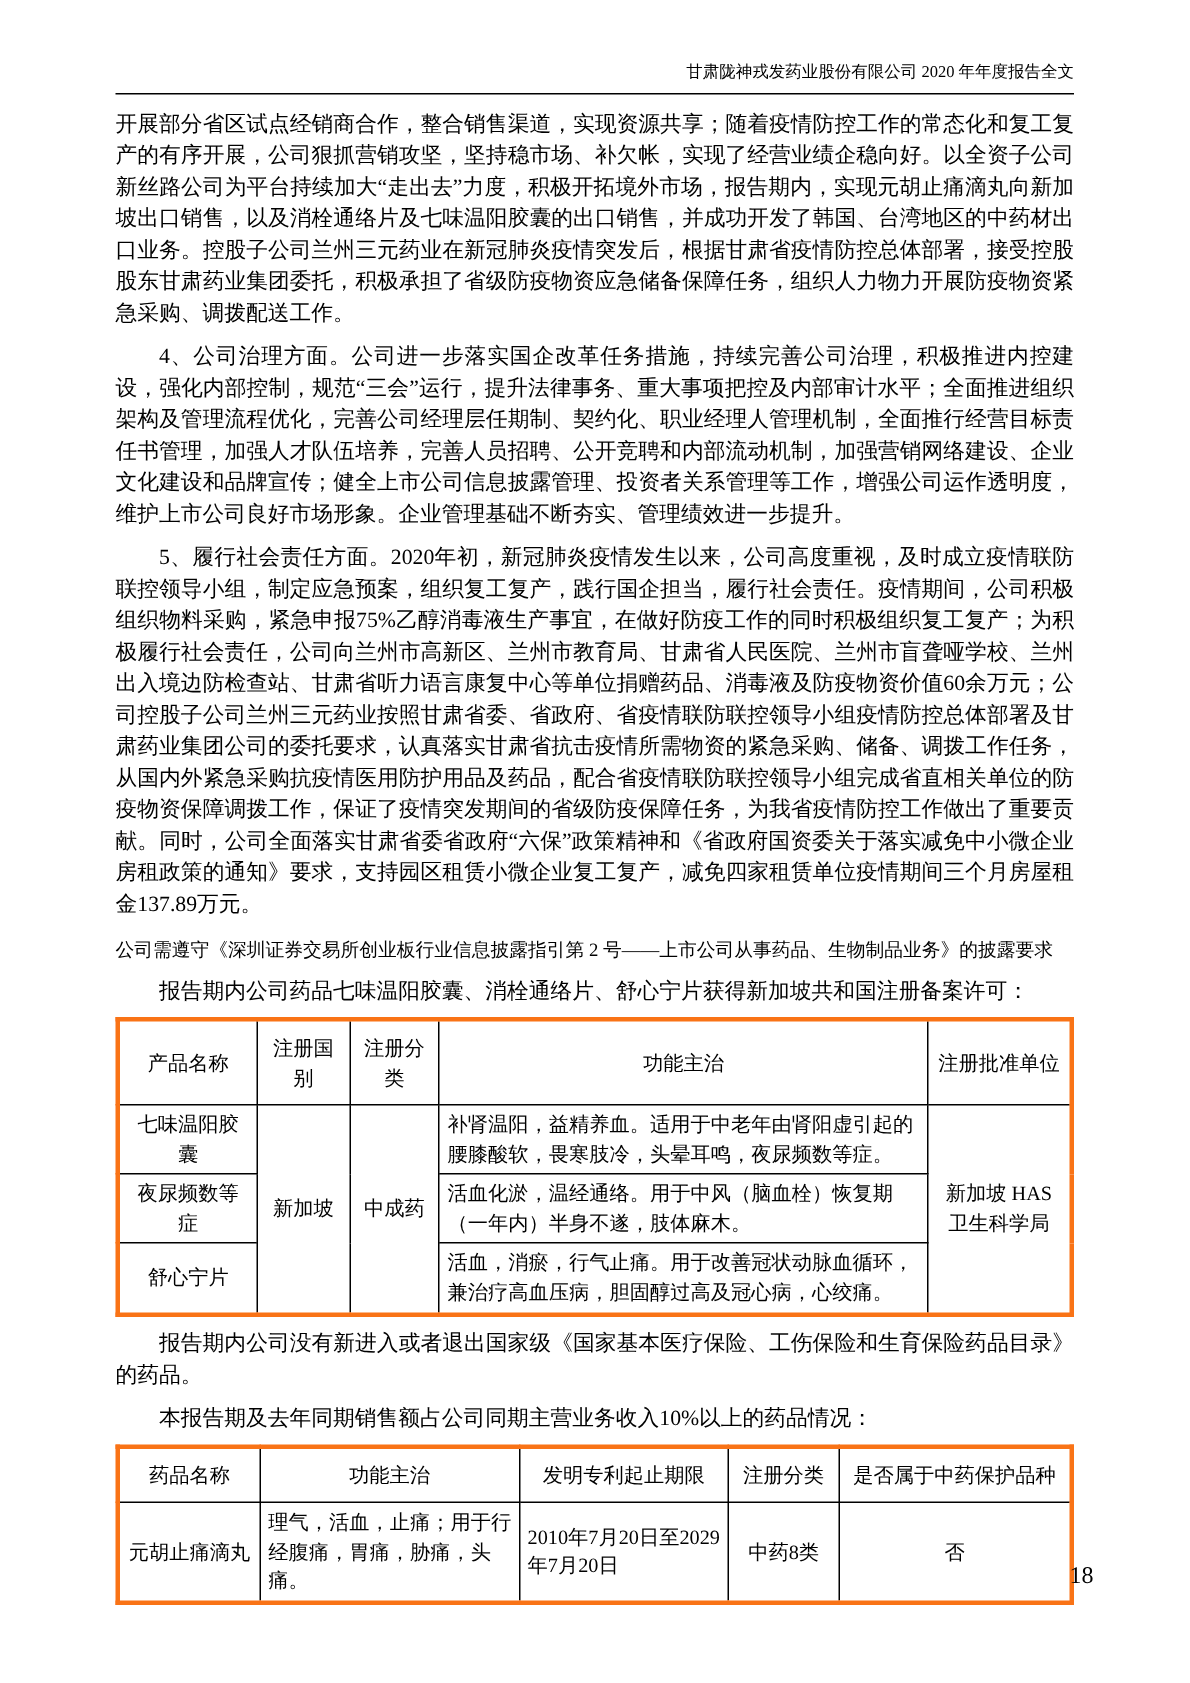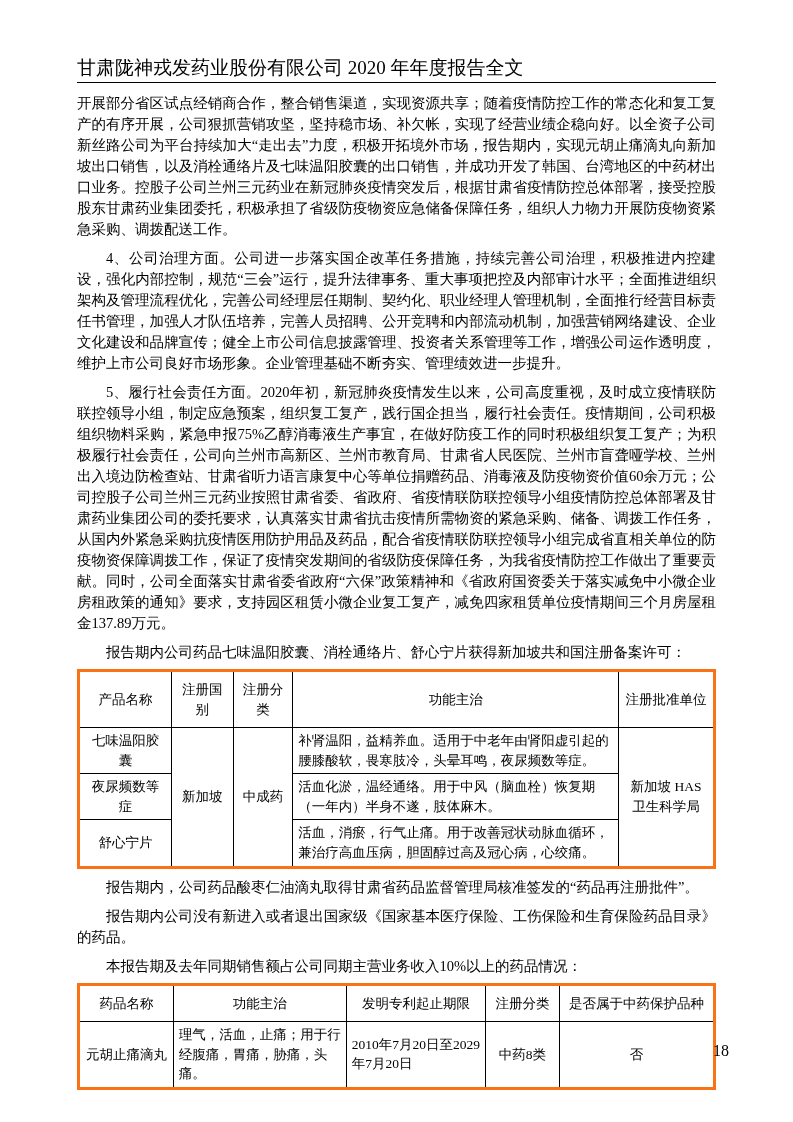--- a/index.html
+++ b/index.html
@@ -13,24 +13,25 @@
     height: 1122px;
     margin: 0 auto;
     background: #ffffff;
     color: #000000;
     font-family: "Liberation Serif", "DejaVu Serif", serif;
     overflow: hidden;
     box-sizing: border-box;
   }
   .page-header {
     margin: 0 77px;
-    padding-top: 60px;
+    padding-top: 40px;
     padding-bottom: 6px;
     border-bottom: 1px solid #000000;
-    font-size: 19px;
+    text-align: right;
+    font-size: 11px;
     line-height: 16px;
   }
   .content {
     margin: 0 77px;
   }
   .para {
     font-size: 14.5px;
     line-height: 21px;
     text-align: justify;
     margin: 8px 0;
@@ -81,20 +82,21 @@
   </div>
 
   <div class="content">
 
     <p class="para first">开展部分省区试点经销商合作，整合销售渠道，实现资源共享；随着疫情防控工作的常态化和复工复产的有序开展，公司狠抓营销攻坚，坚持稳市场、补欠帐，实现了经营业绩企稳向好。以全资子公司新丝路公司为平台持续加大“走出去”力度，积极开拓境外市场，报告期内，实现元胡止痛滴丸向新加坡出口销售，以及消栓通络片及七味温阳胶囊的出口销售，并成功开发了韩国、台湾地区的中药材出口业务。控股子公司兰州三元药业在新冠肺炎疫情突发后，根据甘肃省疫情防控总体部署，接受控股股东甘肃药业集团委托，积极承担了省级防疫物资应急储备保障任务，组织人力物力开展防疫物资紧急采购、调拨配送工作。</p>
 
     <p class="para indent">4、公司治理方面。公司进一步落实国企改革任务措施，持续完善公司治理，积极推进内控建设，强化内部控制，规范“三会”运行，提升法律事务、重大事项把控及内部审计水平；全面推进组织架构及管理流程优化，完善公司经理层任期制、契约化、职业经理人管理机制，全面推行经营目标责任书管理，加强人才队伍培养，完善人员招聘、公开竞聘和内部流动机制，加强营销网络建设、企业文化建设和品牌宣传；健全上市公司信息披露管理、投资者关系管理等工作，增强公司运作透明度，维护上市公司良好市场形象。企业管理基础不断夯实、管理绩效进一步提升。</p>
 
     <p class="para indent">5、履行社会责任方面。2020年初，新冠肺炎疫情发生以来，公司高度重视，及时成立疫情联防联控领导小组，制定应急预案，组织复工复产，践行国企担当，履行社会责任。疫情期间，公司积极组织物料采购，紧急申报75%乙醇消毒液生产事宜，在做好防疫工作的同时积极组织复工复产；为积极履行社会责任，公司向兰州市高新区、兰州市教育局、甘肃省人民医院、兰州市盲聋哑学校、兰州出入境边防检查站、甘肃省听力语言康复中心等单位捐赠药品、消毒液及防疫物资价值60余万元；公司控股子公司兰州三元药业按照甘肃省委、省政府、省疫情联防联控领导小组疫情防控总体部署及甘肃药业集团公司的委托要求，认真落实甘肃省抗击疫情所需物资的紧急采购、储备、调拨工作任务，从国内外紧急采购抗疫情医用防护用品及药品，配合省疫情联防联控领导小组完成省直相关单位的防疫物资保障调拨工作，保证了疫情突发期间的省级防疫保障任务，为我省疫情防控工作做出了重要贡献。同时，公司全面落实甘肃省委省政府“六保”政策精神和《省政府国资委关于落实减免中小微企业房租政策的通知》要求，支持园区租赁小微企业复工复产，减免四家租赁单位疫情期间三个月房屋租金137.89万元。</p>
 
+    <p class="note">公司需遵守《深圳证券交易所创业板行业信息披露指引第 2 号——上市公司从事药品、生物制品业务》的披露要求</p>
 
     <p class="para indent" style="margin-bottom:4px;">报告期内公司药品七味温阳胶囊、消栓通络片、舒心宁片获得新加坡共和国注册备案许可：</p>
 
     <table>
       <colgroup>
         <col style="width:14.6%">
         <col style="width:9.7%">
         <col style="width:9.4%">
         <col style="width:51.2%">
         <col style="width:15.1%">
@@ -120,21 +122,20 @@
           <td>夜尿频数等症</td>
           <td class="left">活血化淤，温经通络。用于中风（脑血栓）恢复期（一年内）半身不遂，肢体麻木。</td>
         </tr>
         <tr>
           <td>舒心宁片</td>
           <td class="left">活血，消瘀，行气止痛。用于改善冠状动脉血循环，兼治疗高血压病，胆固醇过高及冠心病，心绞痛。</td>
         </tr>
       </tbody>
     </table>
 
-    <p class="para indent">报告期内，公司药品酸枣仁油滴丸取得甘肃省药品监督管理局核准签发的“药品再注册批件”。</p>
 
     <p class="para indent">报告期内公司没有新进入或者退出国家级《国家基本医疗保险、工伤保险和生育保险药品目录》的药品。</p>
 
     <p class="para indent" style="margin-bottom:4px;">本报告期及去年同期销售额占公司同期主营业务收入10%以上的药品情况：</p>
 
     <table>
       <colgroup>
         <col style="width:14.9%">
         <col style="width:27.2%">
         <col style="width:21.9%">

